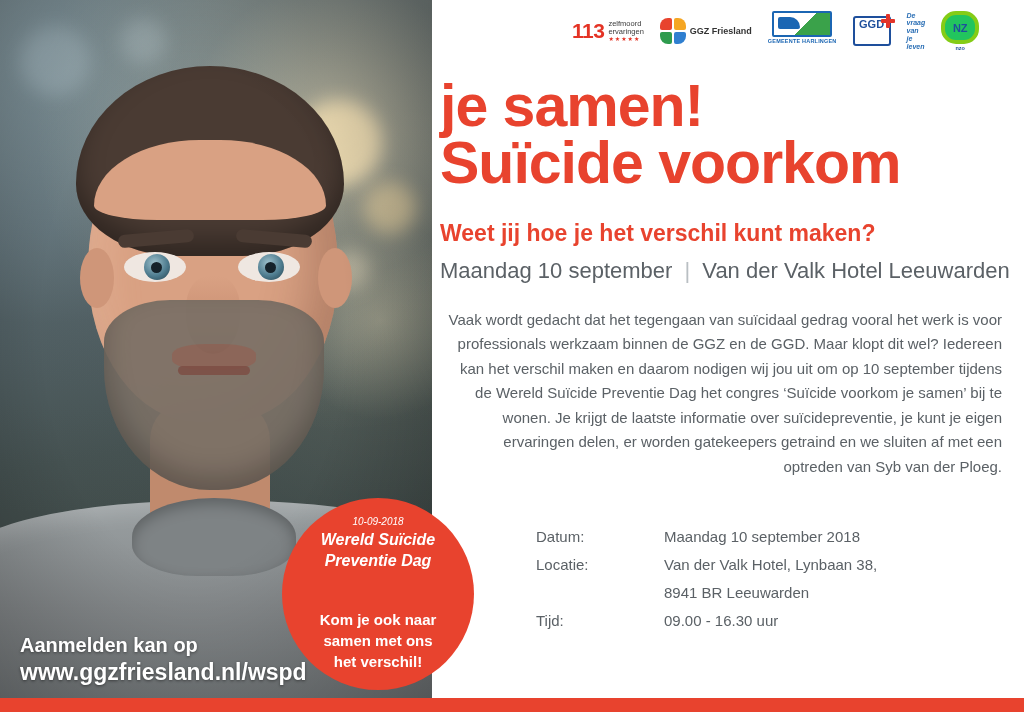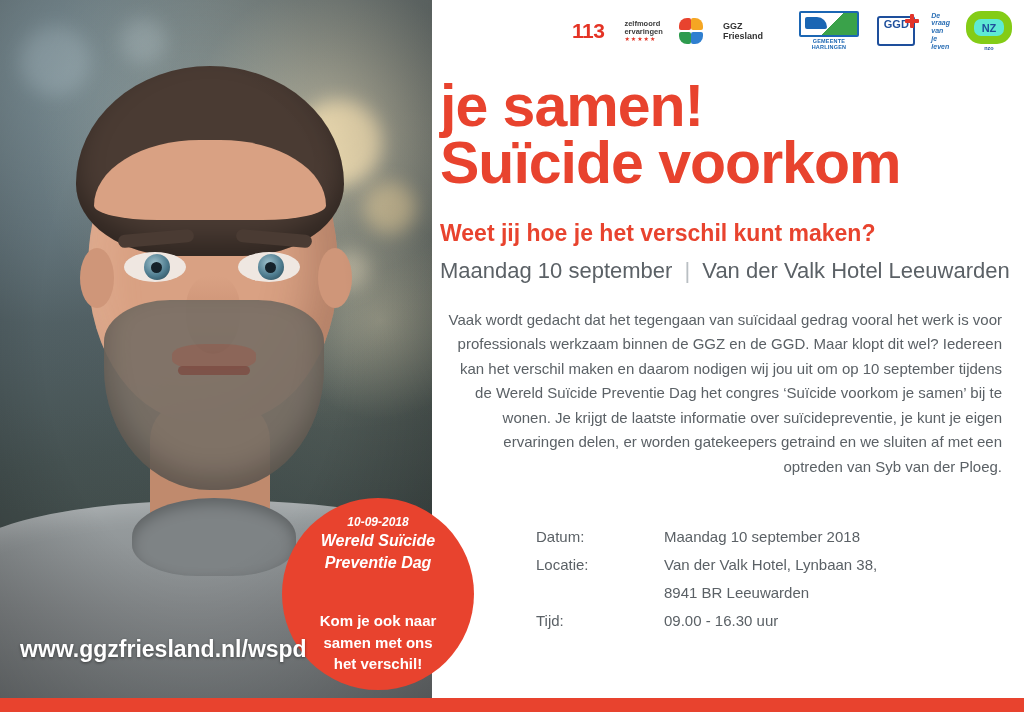--- a/index.html
+++ b/index.html
@@ -144,26 +144,26 @@
   }
 
   .logos {
     position: absolute;
     left: 140px; top: 8px;
     width: 440px; height: 46px;
     display: flex;
     align-items: center;
     gap: 16px;
   }
-  .logo { display: flex; align-items: center; gap: 20px; height: 40px; }
+  .logo { display: flex; align-items: center; gap: 4px; height: 40px; }
 
   .logo-113 .num {
     color: #e43325; font-weight: bold; font-size: 21px; letter-spacing: -0.5px;
   }
-  .logo-113 .txt { font-size: 7.5px; line-height: 1.05; color: #3b3b3b; font-weight: bold; }
+  .logo-113 .txt { font-size: 7.5px; line-height: 1.05; color: #3b3b3b; font-weight: normal; }
   .logo-113 .stars { color: #e43325; font-size: 6px; letter-spacing: 1px; }
 
   .logo-ggz .mark { width: 26px; height: 26px; position: relative; }
   .logo-ggz .mark i { position:absolute; width: 12px; height: 12px; border-radius: 2px; display:block; }
   .logo-ggz .mark i:nth-child(1){ left:0; top:0; background:#e8432e; border-radius:8px 2px 2px 2px;}
   .logo-ggz .mark i:nth-child(2){ right:0; top:0; background:#f5a623; border-radius:2px 8px 2px 2px;}
   .logo-ggz .mark i:nth-child(3){ left:0; bottom:0; background:#2e9b4e; border-radius:2px 2px 2px 8px;}
   .logo-ggz .mark i:nth-child(4){ right:0; bottom:0; background:#2f7fd0; border-radius:2px 2px 8px 2px;}
   .logo-ggz .txt { font-size: 9px; color: #333; font-weight: bold; }
 
@@ -186,23 +186,23 @@
   .logo-ggd .cross { position:absolute; right:-6px; top:-4px; width:14px; height:14px; }
   .logo-ggd .cross::before, .logo-ggd .cross::after{
     content:""; position:absolute; background:#e2342a; border-radius:1px;
   }
   .logo-ggd .cross::before{ left:5px; top:0; width:4px; height:14px; }
   .logo-ggd .cross::after{ left:0; top:5px; width:14px; height:4px; }
 
   .logo-vraag .txt { font-size: 7px; color:#2b6fb5; font-weight:bold; font-style:italic; line-height:1.1; }
 
   .logo-nzo .mark {
-    width: 30px; height: 26px; border: 8px solid #84cc16; border-radius: 15px;
+    width: 30px; height: 26px; border: 4px solid #84cc16; border-radius: 15px;
     display:flex; align-items:center; justify-content:center;
-    color:#1e4f9c; font-weight:bold; font-size: 11px; background:#5eead4;
+    color:#1e4f9c; font-weight:bold; font-size: 11px; background:#22c55e;
   }
   .logo-nzo .txt { font-size: 5.5px; color:#1e4f9c; font-weight:bold; }
 
   .headline {
     position: absolute;
     left: 8px; top: 78px;
     width: 570px;
     color: #e8432e;
     font-weight: bold;
     font-size: 59px;
@@ -257,21 +257,21 @@
     color: #ffffff;
     text-align: center;
     display: flex;
     flex-direction: column;
     align-items: center;
     justify-content: center;
     padding: 0 16px;
     box-sizing: border-box;
   }
   .badge .date {
-    font-style: italic; font-weight: bold; font-size: 12px; line-height: 1.35;
+    font-style: italic; font-weight: normal; font-size: 10px; line-height: 1.35;
   }
   .badge .day {
     font-style: italic; font-weight: bold; font-size: 16px; line-height: 1.35; margin-bottom: 9px;
   }
   .badge .cta {
     font-weight: bold; font-size: 15px; line-height: 1.42; margin-top: 28px;
   }
 
   
   .signup {
@@ -322,20 +322,21 @@
       <div class="pupil pupil-l"></div>
       <div class="pupil pupil-r"></div>
       <div class="nose"></div>
       <div class="beard"></div>
       <div class="mouth"></div>
     </div>
     <div class="photo-vignette"></div>
   </div>
 
   <div class="signup">
+    <div class="l1">Aanmelden kan op</div>
     <div class="l2">www.ggzfriesland.nl/wspd</div>
   </div>
 
   <div class="content">
 
     <div class="logos">
 
       <div class="logo logo-113">
         <span class="num">113</span>
         <span>

